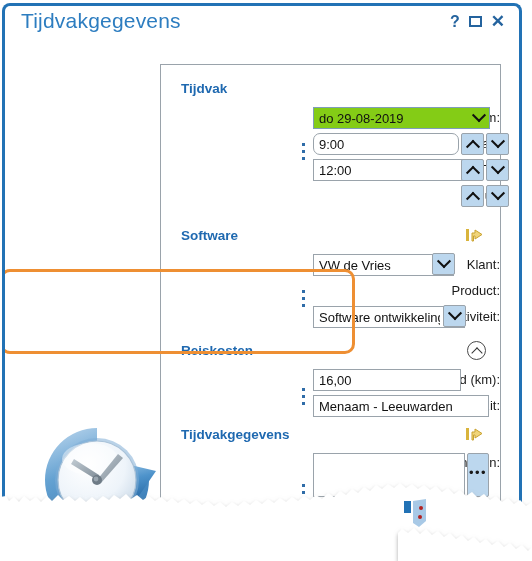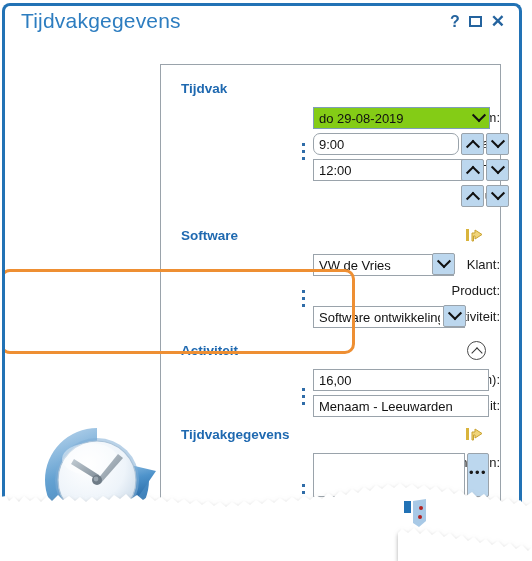--- a/index.html
+++ b/index.html
@@ -373,33 +373,33 @@
             <input class="txt" type="text" value="Software ontwikkeling" style="">
             <span class="combo-arrow">
                 <i class="chev-dn"></i>
               </span>
           </div>
         </div>
       </div>
     </div>
 
     <div class="section" style="top:278px;height:85px;">
-      <div class="sec-title" style="top:0;">Activiteit</div>
+      <div class="sec-title" style="top:0;">Reiskosten</div>
       <div class="collapse-btn" style="top:-2px;"></div>
 
       <div class="dots3" style="top:45px;">
         <i></i>
           <i></i>
           <i></i>
       </div>
 
       <div class="row" style="top:26px;">
         <div class="lbl">Afstand (km):</div>
         <div class="field-wrap" style="width:176px;">
-          <input class="txt" style="width: 176px;" type="text" value="16,00">
+          <input class="txt" style="width: 148px;" type="text" value="16,00">
         </div>
       </div>
 
       <div class="row" style="top:52px;">
         <div class="lbl">Rit:</div>
         <div class="field-wrap" style="width:176px;">
           <input class="txt" style="width: 176px;" type="text" value="Menaam - Leeuwarden">
         </div>
       </div>
     </div>

